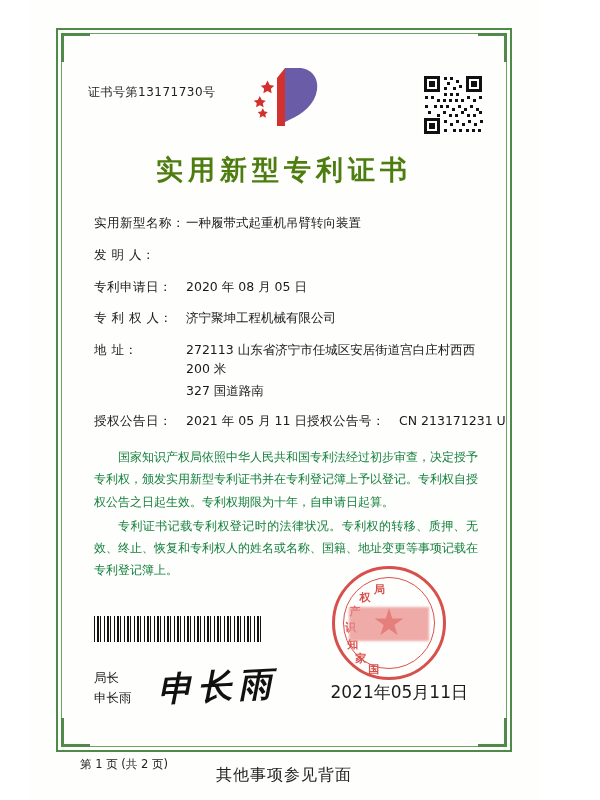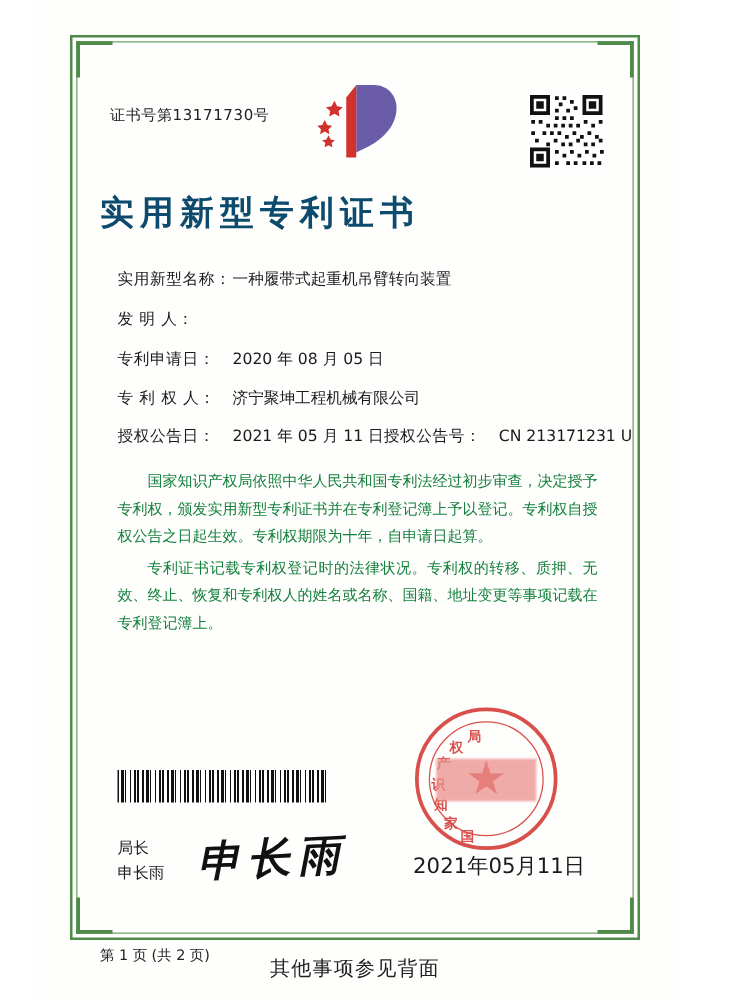--- a/index.html
+++ b/index.html
@@ -88,25 +88,26 @@
   }
   .qr {
     position: absolute;
     right: 4px;
     top: 22px;
     width: 62px;
     height: 62px;
   }
 
   .title {
+    text-align: center;
     font-family: "DejaVu Serif", "Liberation Serif", serif;
     font-size: 27px;
     font-weight: bold;
     letter-spacing: 5px;
-    color: #0c4a6e;
+    color: #4d7c0f;
     margin-top: 14px;
     margin-bottom: 26px;
   }
 
   .fields {
     padding-left: 14px;
     padding-right: 6px;
   }
   .field-row {
     display: flex;
@@ -396,20 +397,27 @@
       <div class="field-row">
         <span class="field-label">专利申请日：</span>
         <span class="field-value">2020 年 08 月 05 日</span>
       </div>
 
       <div class="field-row">
         <span class="field-label">专 利 权 人：</span>
         <span class="field-value">济宁聚坤工程机械有限公司</span>
       </div>
 
+      <div class="field-row">
+        <span class="field-label">地 址：</span>
+        <span class="field-value">
+          <span>272113 山东省济宁市任城区安居街道宫白庄村西西 200 米</span>
+          <span class="sub-line">327 国道路南</span>
+        </span>
+      </div>
 
       <div class="two-col">
         <span class="col first">
           <span class="field-label">授权公告日：</span>
           <span class="field-value">2021 年 05 月 11 日</span>
         </span>
         <span class="col">
           <span class="field-label">授权公告号：</span>
           <span class="field-value">CN 213171231 U</span>
         </span>

